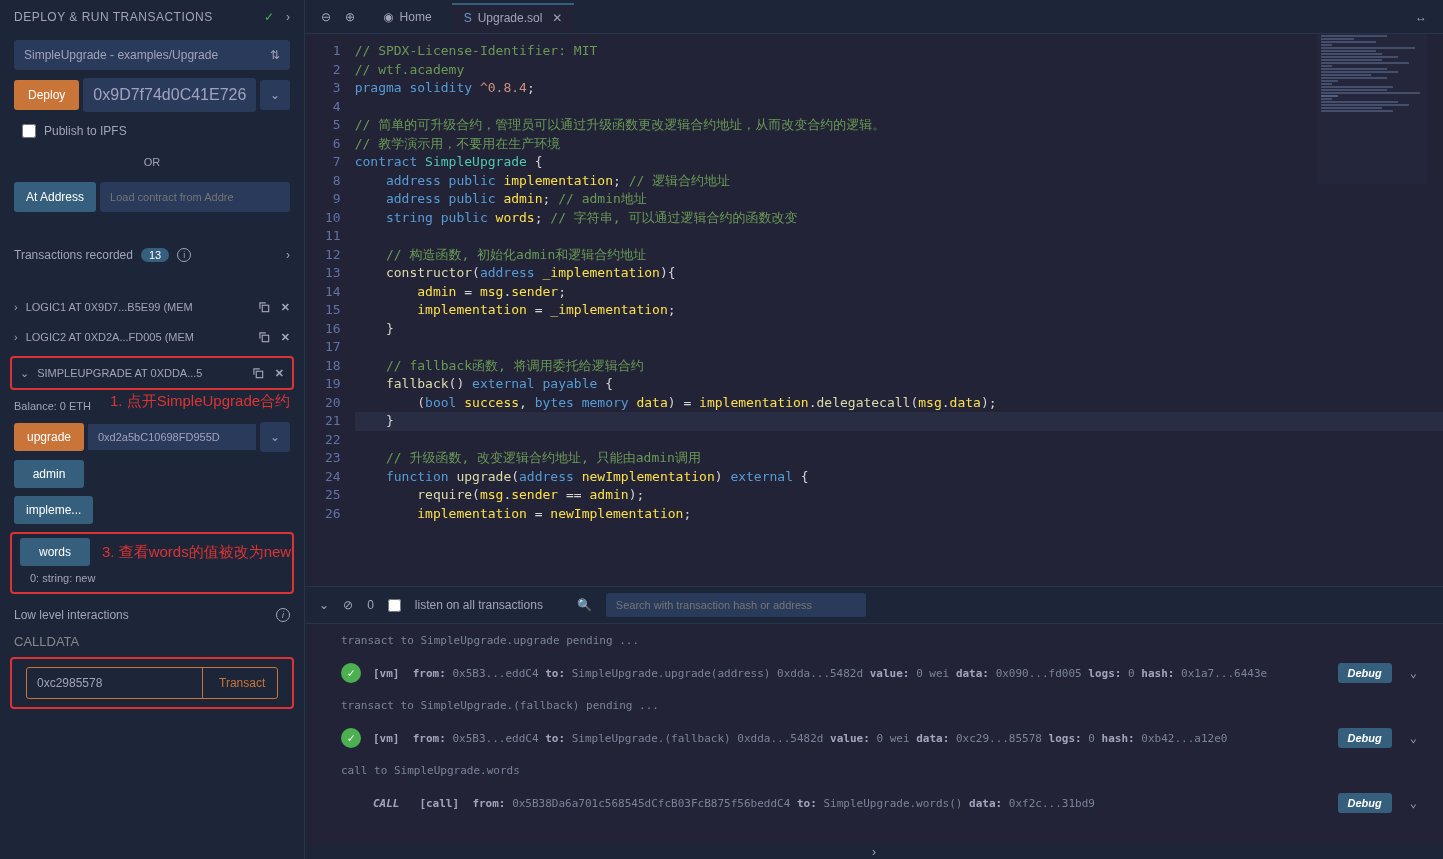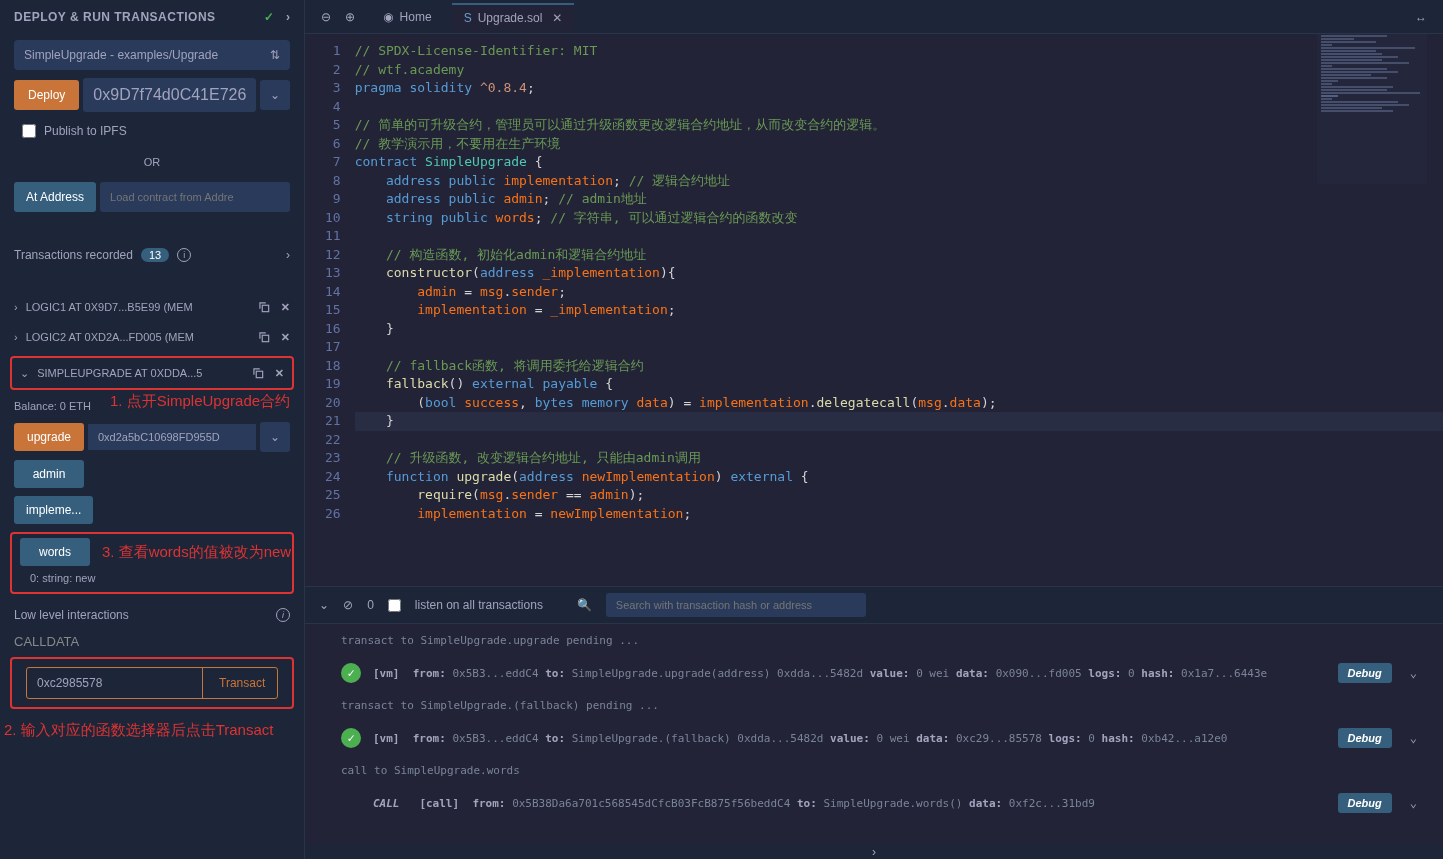--- a/index.html
+++ b/index.html
@@ -1,18 +1,18 @@
 <!DOCTYPE html>
 <html><head>
 <meta charset="utf-8">
 <style>
 * { margin: 0; padding: 0; box-sizing: border-box; }
 body { font-family: -apple-system, BlinkMacSystemFont, "Segoe UI", sans-serif; background: #1c2638; color: #a2a3bd; font-size: 12px; overflow: hidden; width: 1443px; height: 859px; display: flex; }
 .sidebar { width: 305px; background: #1c2638; border-right: 1px solid #2a3449; display: flex; flex-direction: column; overflow-y: auto; }
-.panel-header { display: flex; justify-content: space-between; align-items: center; padding: 10px 14px; color: #a2a3bd; font-size: 12px; font-weight: 700; }
+.panel-header { display: flex; justify-content: space-between; align-items: center; padding: 10px 14px; color: #a2a3bd; font-size: 12px; font-weight: 400; }
 .panel-header-title { letter-spacing: 0.5px; }
 .panel-header-icons { display: flex; gap: 12px; }
 .icon-check { color: #4caf50; }
 .icon-chevron { color: #a2a3bd; cursor: pointer; }
 .select-row { margin: 6px 14px; background: #2a3a5a; border-radius: 4px; padding: 8px 10px; display: flex; justify-content: space-between; align-items: center; cursor: pointer; }
 .select-row span { white-space: nowrap; overflow: hidden; text-overflow: ellipsis; }
 .deploy-row { margin: 2px 14px; display: flex; gap: 4px; align-items: center; }
 .btn-orange { background: #c97539; color: #fff; border: none; padding: 8px 14px; border-radius: 3px; cursor: pointer; font-size: 12px; }
 .addr-input { background: #2a3a5a; border: none; color: #a2a3bd; padding: 8px 10px; border-radius: 3px; flex: 1; min-width: 0; font-size: 16px; }
 .chevron-box { background: #2a3a5a; padding: 8px 10px; border-radius: 3px; cursor: pointer; }
@@ -56,21 +56,21 @@
 .editor { flex: 1; display: flex; overflow: hidden; background: #222336; }
 .gutter { background: #222336; color: #6272a4; text-align: right; padding: 8px 14px 8px 20px; font-family: 'Consolas', monospace; font-size: 13px; line-height: 18.5px; user-select: none; }
 .code { flex: 1; padding: 8px 0; font-family: 'Consolas', monospace; font-size: 13px; line-height: 18.5px; white-space: pre; color: #d4d4d4; overflow: hidden; }
 .code-line { height: 18.5px; }
 .code-line.hl { background: rgba(60, 70, 100, 0.3); }
 .kw { color: #569cd6; }
 .type { color: #4ec9b0; }
 .str { color: #ce9178; }
 .cmt { color: #6a9955; }
 .fn-name { color: #dcdcaa; }
-.ident { color: #f97316; }
+.ident { color: #fde047; }
 .minimap { position: absolute; right: 16px; top: 34px; width: 110px; height: 150px; background: rgba(40, 45, 70, 0.4); }
 .mini-line { height: 2px; margin: 1px 4px; background: rgba(120, 140, 180, 0.4); }
 .terminal-bar { display: flex; align-items: center; height: 38px; background: #1c2638; border-top: 1px solid #2a3449; border-bottom: 1px solid #2a3449; padding: 0 14px; gap: 14px; color: #a2a3bd; }
 .terminal-bar input[type=checkbox] { cursor: pointer; }
 .term-search { background: #2a3a5a; border: none; color: #a2a3bd; padding: 6px 10px; border-radius: 3px; width: 260px; font-size: 11px; }
 .terminal-body { flex-shrink: 0; background: #222336; padding: 6px 20px 20px 36px; font-family: 'Consolas', monospace; font-size: 12px; color: #a2a3bd; overflow-y: auto; }
 .tx-entry { display: flex; align-items: center; padding: 12px 0; gap: 12px; }
 .tx-check { width: 20px; height: 20px; background: #4caf50; border-radius: 50%; display: flex; align-items: center; justify-content: center; color: #fff; flex-shrink: 0; }
 .tx-text { flex: 1; font-size: 11px; }
 .tx-text .lbl { color: #a2a3bd; font-weight: bold; }
@@ -208,23 +208,20 @@
   </div>
   <div class="calldata-label">CALLDATA</div>
 
   <div class="red-box-transact">
     <div class="transact-row">
       <input class="transact-input" value="0xc2985578" style="">
       <button class="transact-btn">Transact</button>
     </div>
   </div>
 
-  <div style="position:relative; padding:8px 14px 4px 4px;">
-    <span class="annotation" style="position:static">2. 输入对应的函数选择器后点击Transact</span>
-  </div>
 </div>
 
 <div class="main">
   <div class="top-bar">
     <div class="top-bar-icons">
       <span>⊖</span>
       <span>⊕</span>
     </div>
     <div class="tab">
       <span>◉</span>

